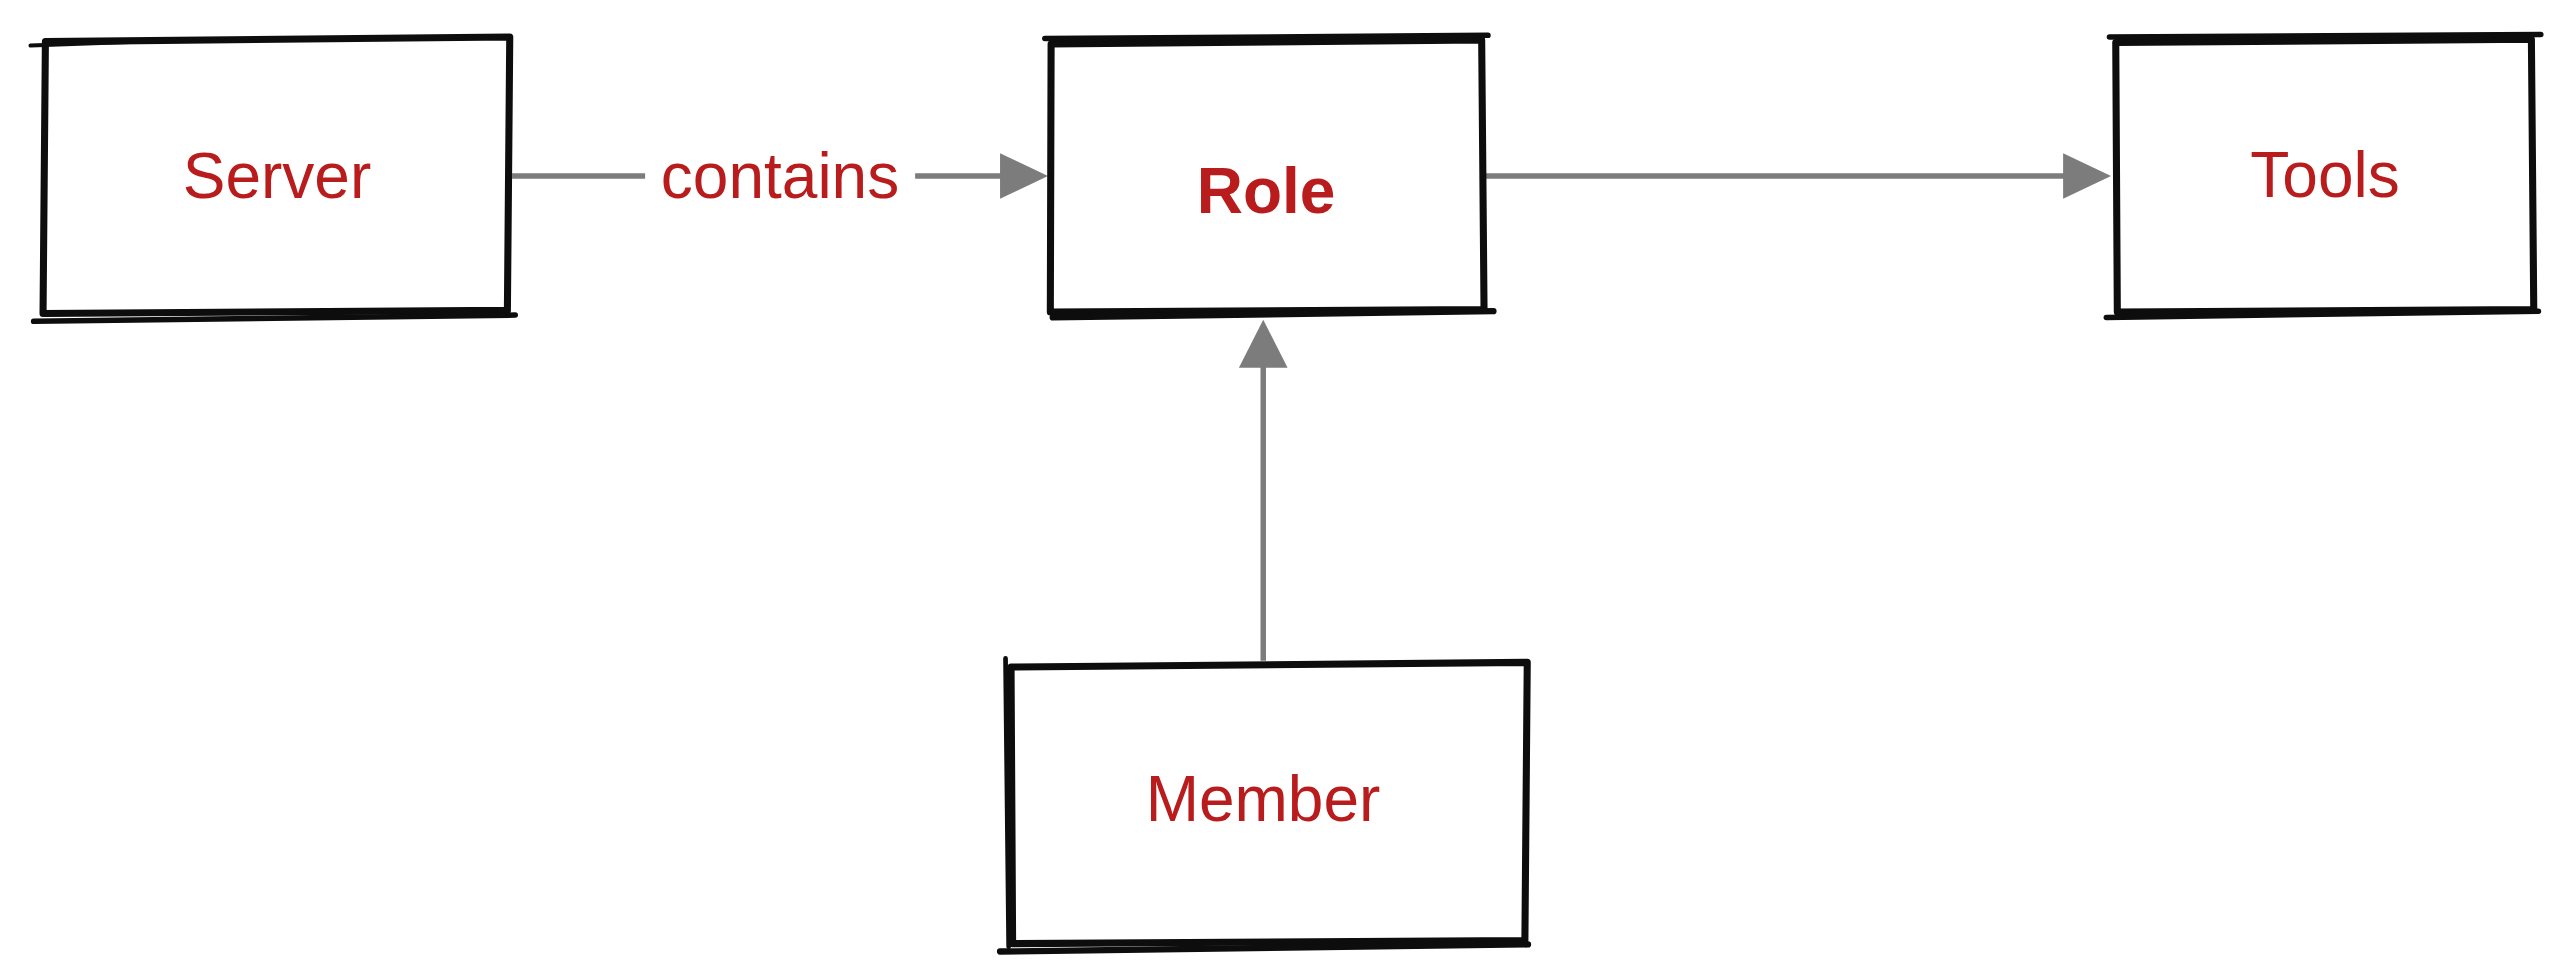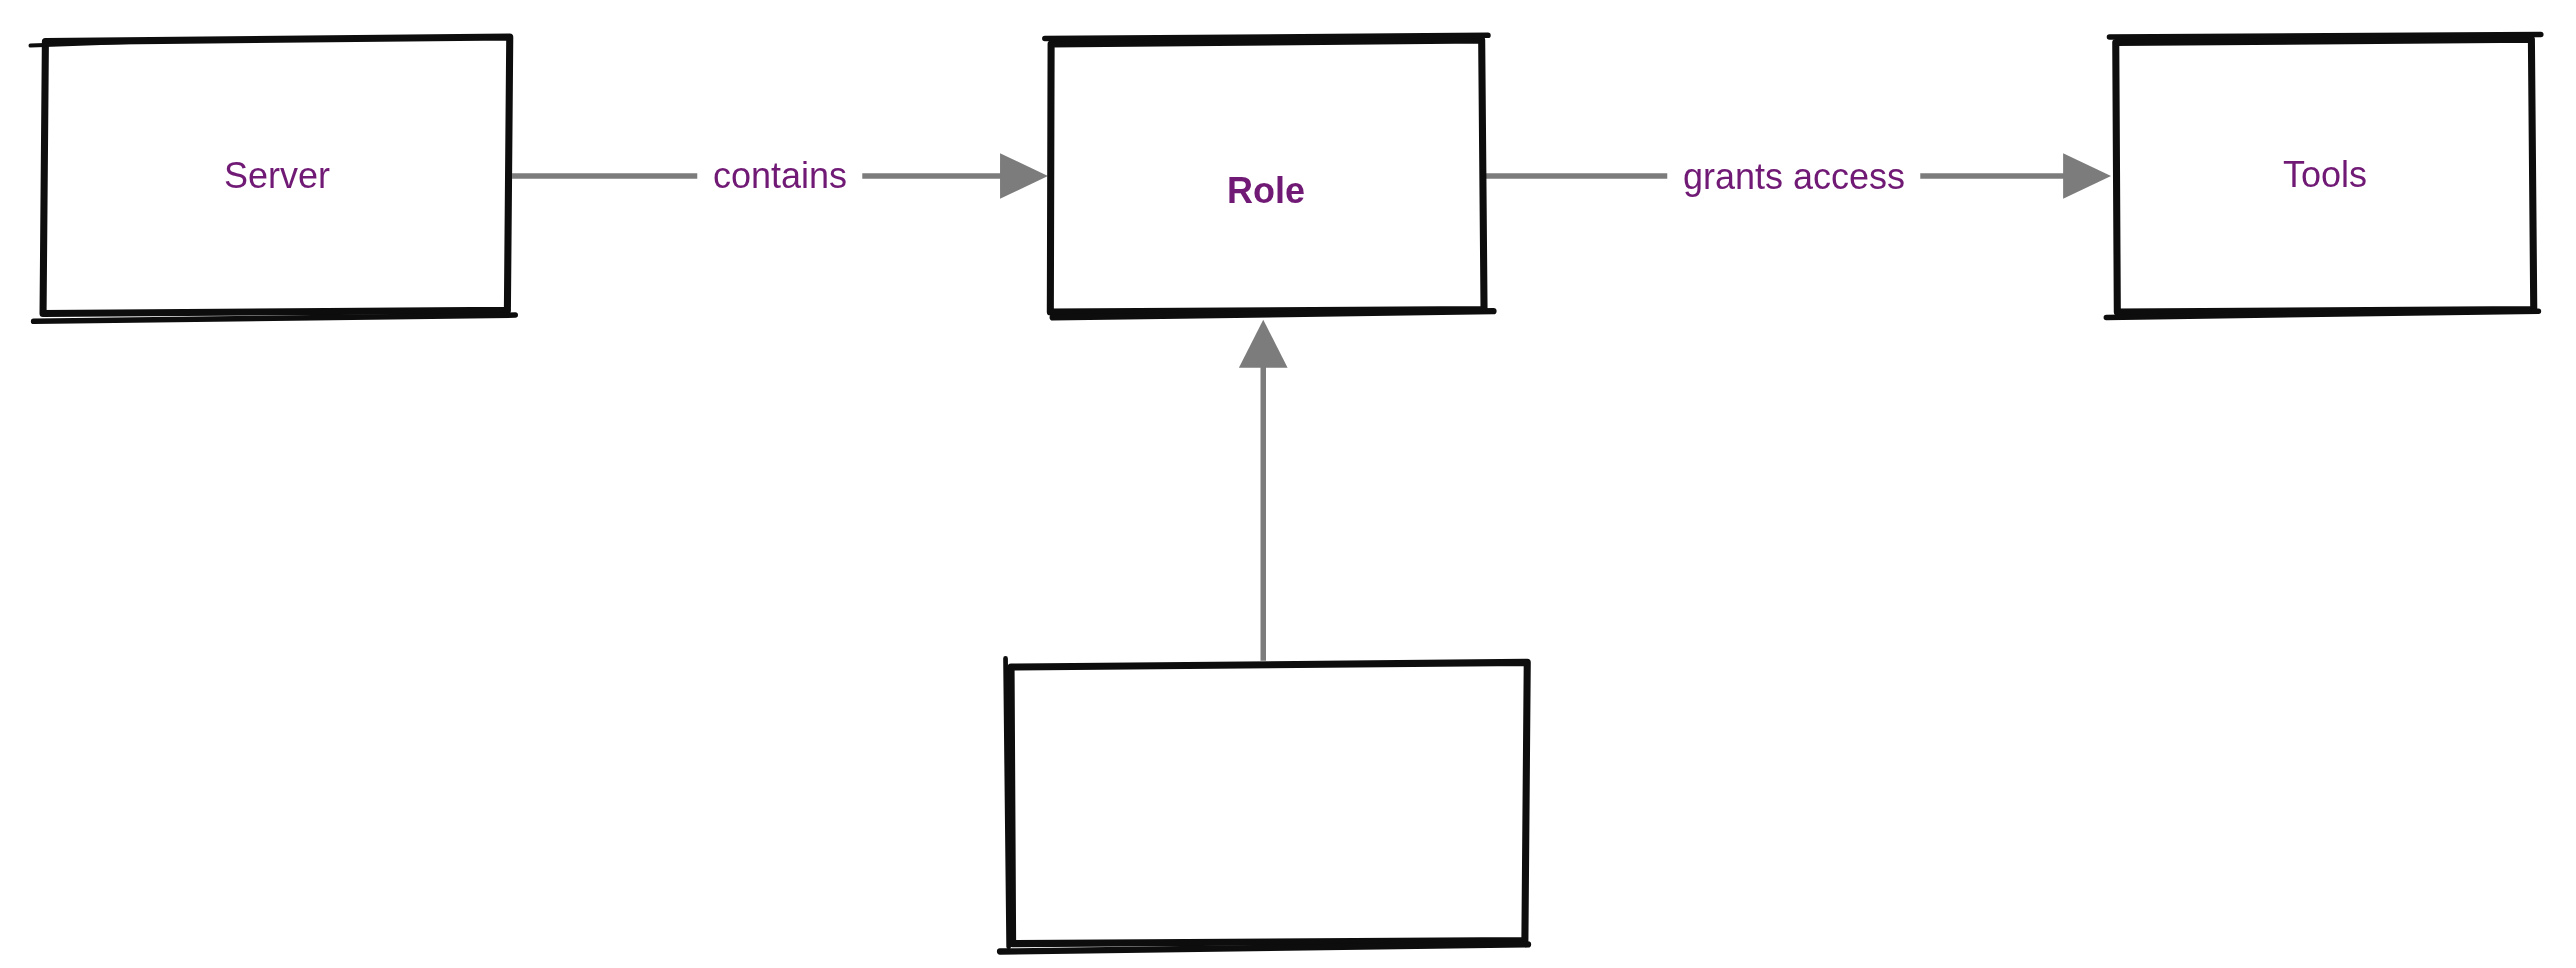--- a/index.html
+++ b/index.html
@@ -17,23 +17,23 @@
   }
   .canvas svg {
     position: absolute;
     left: 0;
     top: 0;
     display: block;
   }
   .lbl {
     position: absolute;
     transform: translate(-50%, -50%);
-    font-size: 36px;
+    font-size: 64px;
     line-height: 1.1;
-    color: #701a75;
+    color: #b91c1c;
     white-space: nowrap;
     text-align: center;
   }
   .edge-lbl {
     background: #ffffff;
     padding: 7.9px 15.7px;
     text-align: right;
   }
   .node-stroke {
     fill: #ffffff;
@@ -100,18 +100,18 @@
     <g>
       <path class="node-stroke" d="M 1286 849 L 1943 843 L 1940 1197 L 1288 1201 Z"></path>
       <path class="node-accent" style="stroke-width:6" d="M 1279 838 L 1283 1205"></path>
       <path class="node-accent" style="stroke-width:8" d="M 1272 1211 L 1944 1202"></path>
     </g>
   </svg>
 
   <div class="lbl" style="left:277px;  top:176px;">Server</div>
   <div class="lbl" style="left:1266px; top:191px;font-weight:bold;">Role</div>
   <div class="lbl" style="left:2325px; top:175px;">Tools</div>
+  <div class="lbl" style="left:1263px; top:799px;">Member</div>
 
   <div class="lbl edge-lbl" style="left:780px;  top:176px;">contains</div>
-  <div class="lbl edge-lbl" style="left:1794px; top:177px;">grants access</div>
 
 </div>
 
 
 </body></html>

